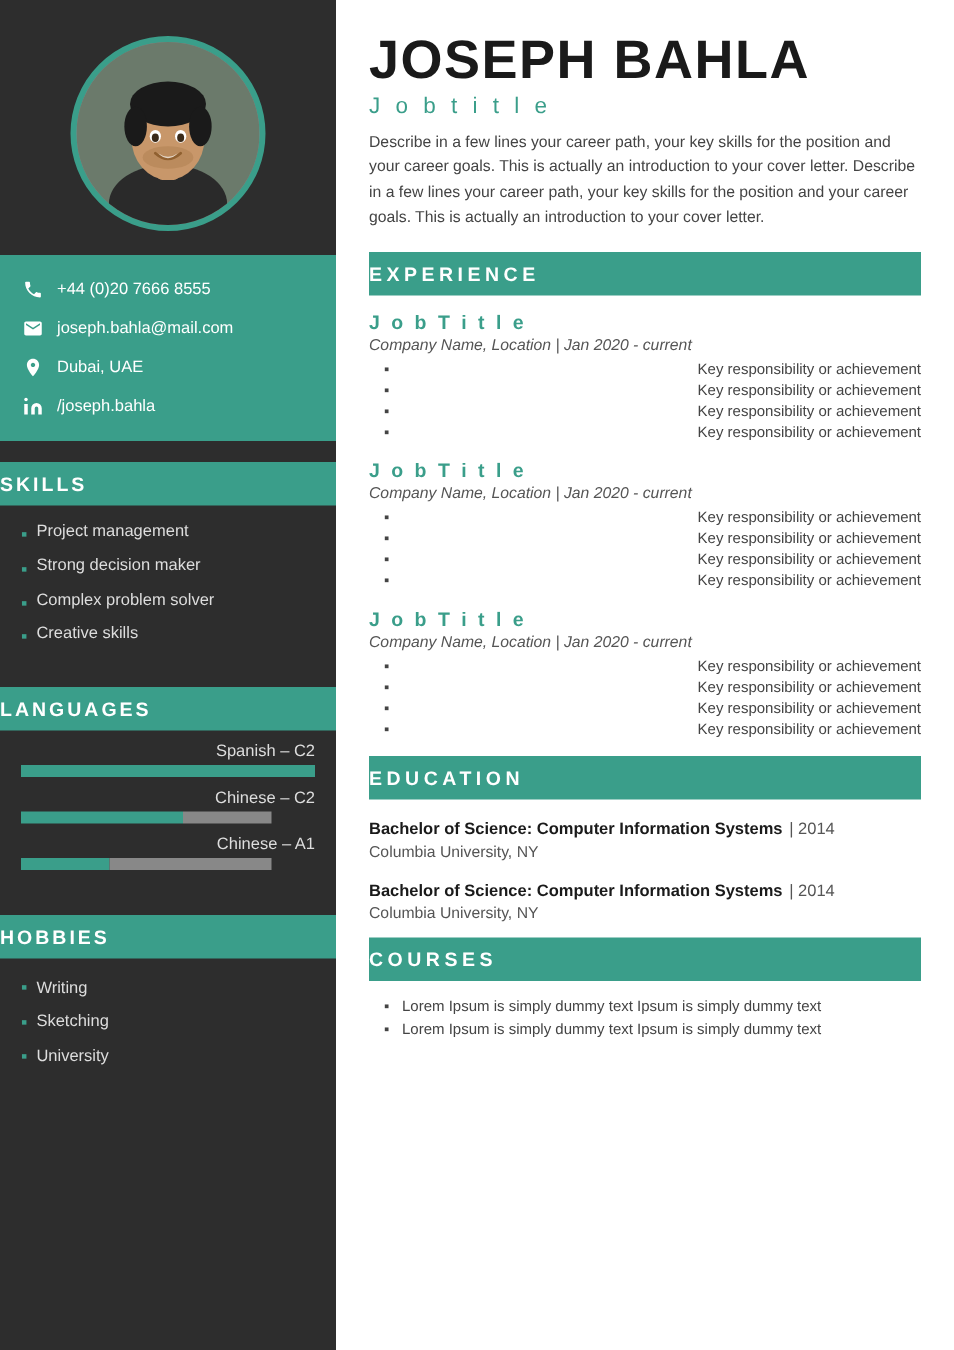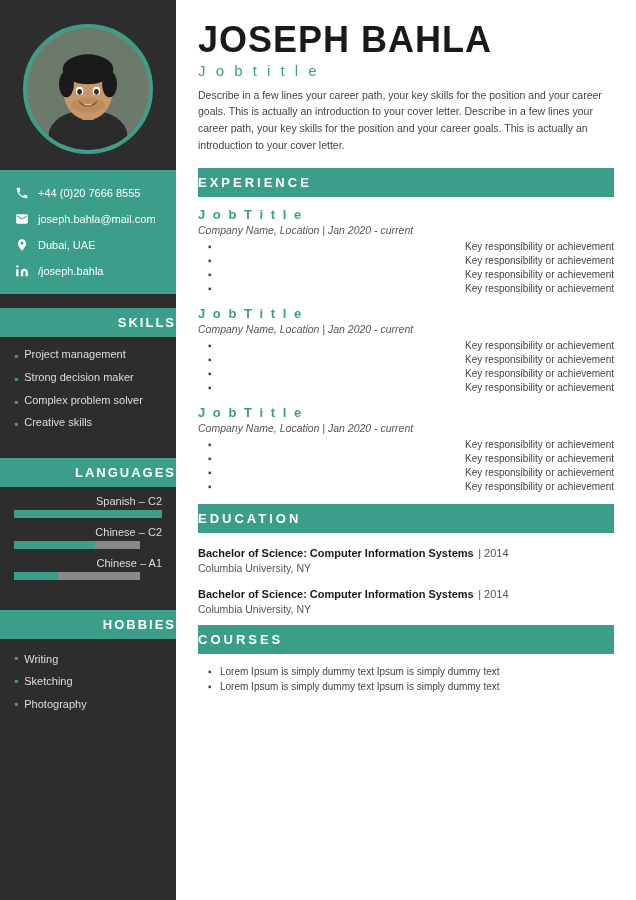--- a/index.html
+++ b/index.html
@@ -6,21 +6,21 @@
     body {
       width: 636px;
       min-height: 900px;
       font-family: 'Segoe UI', Arial, sans-serif;
       background: #fff;
       display: flex;
     }
 
     
     .sidebar {
-      width: 176px;
+      width: 224px;
       min-height: 900px;
       background: #2d2d2d;
       color: #fff;
       flex-shrink: 0;
       display: flex;
       flex-direction: column;
       align-items: center;
     }
 
     .avatar-section {
@@ -69,21 +69,21 @@
       height: 16px;
       flex-shrink: 0;
       display: flex;
       align-items: center;
       justify-content: center;
     }
 
     .section-header {
       width: 100%;
       background: #3a9e8a;
-      text-align: right;
+      text-align: left;
       padding: 7px 0;
       font-size: 13px;
       font-weight: bold;
       letter-spacing: 2px;
       color: #fff;
       margin-top: 14px;
     }
 
     .sidebar-content {
       width: 100%;
@@ -400,21 +400,21 @@
     <div class="hobby-item">
       <span class="bullet">▪</span>
       <span>Writing</span>
     </div>
     <div class="hobby-item">
       <span class="bullet">▪</span>
       <span>Sketching</span>
     </div>
     <div class="hobby-item">
       <span class="bullet">▪</span>
-      <span>Photography</span>
+      <span>University</span>
     </div>
   </div>
 </div>
 
 <div class="main-content">
 
   <div>
     <div class="name-title">JOSEPH BAHLA</div>
     <div class="job-title-label">J o b   t i t l e</div>
     <div class="intro-text">Describe in a few lines your career path, your key skills for the position and your career goals. This is actually an introduction to your cover letter. Describe in a few lines your career path, your key skills for the position and your career goals. This is actually an introduction to your cover letter.</div>

